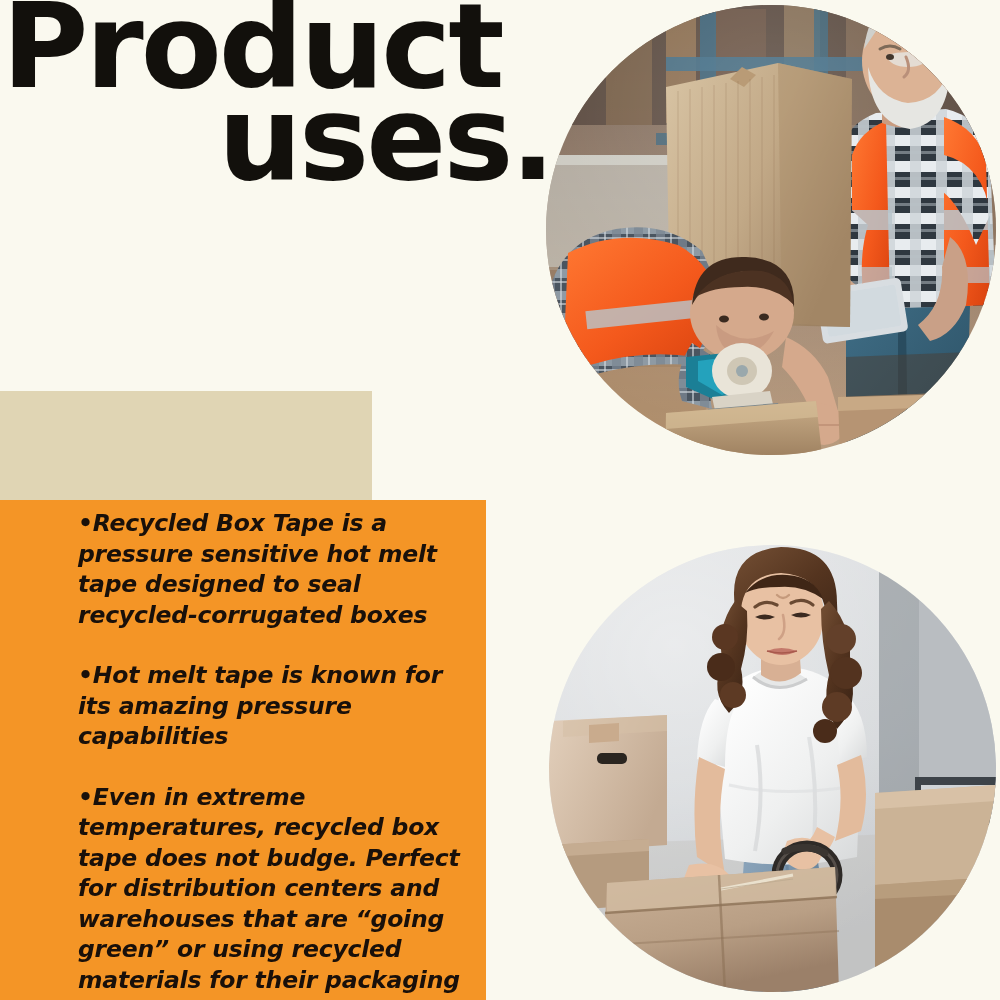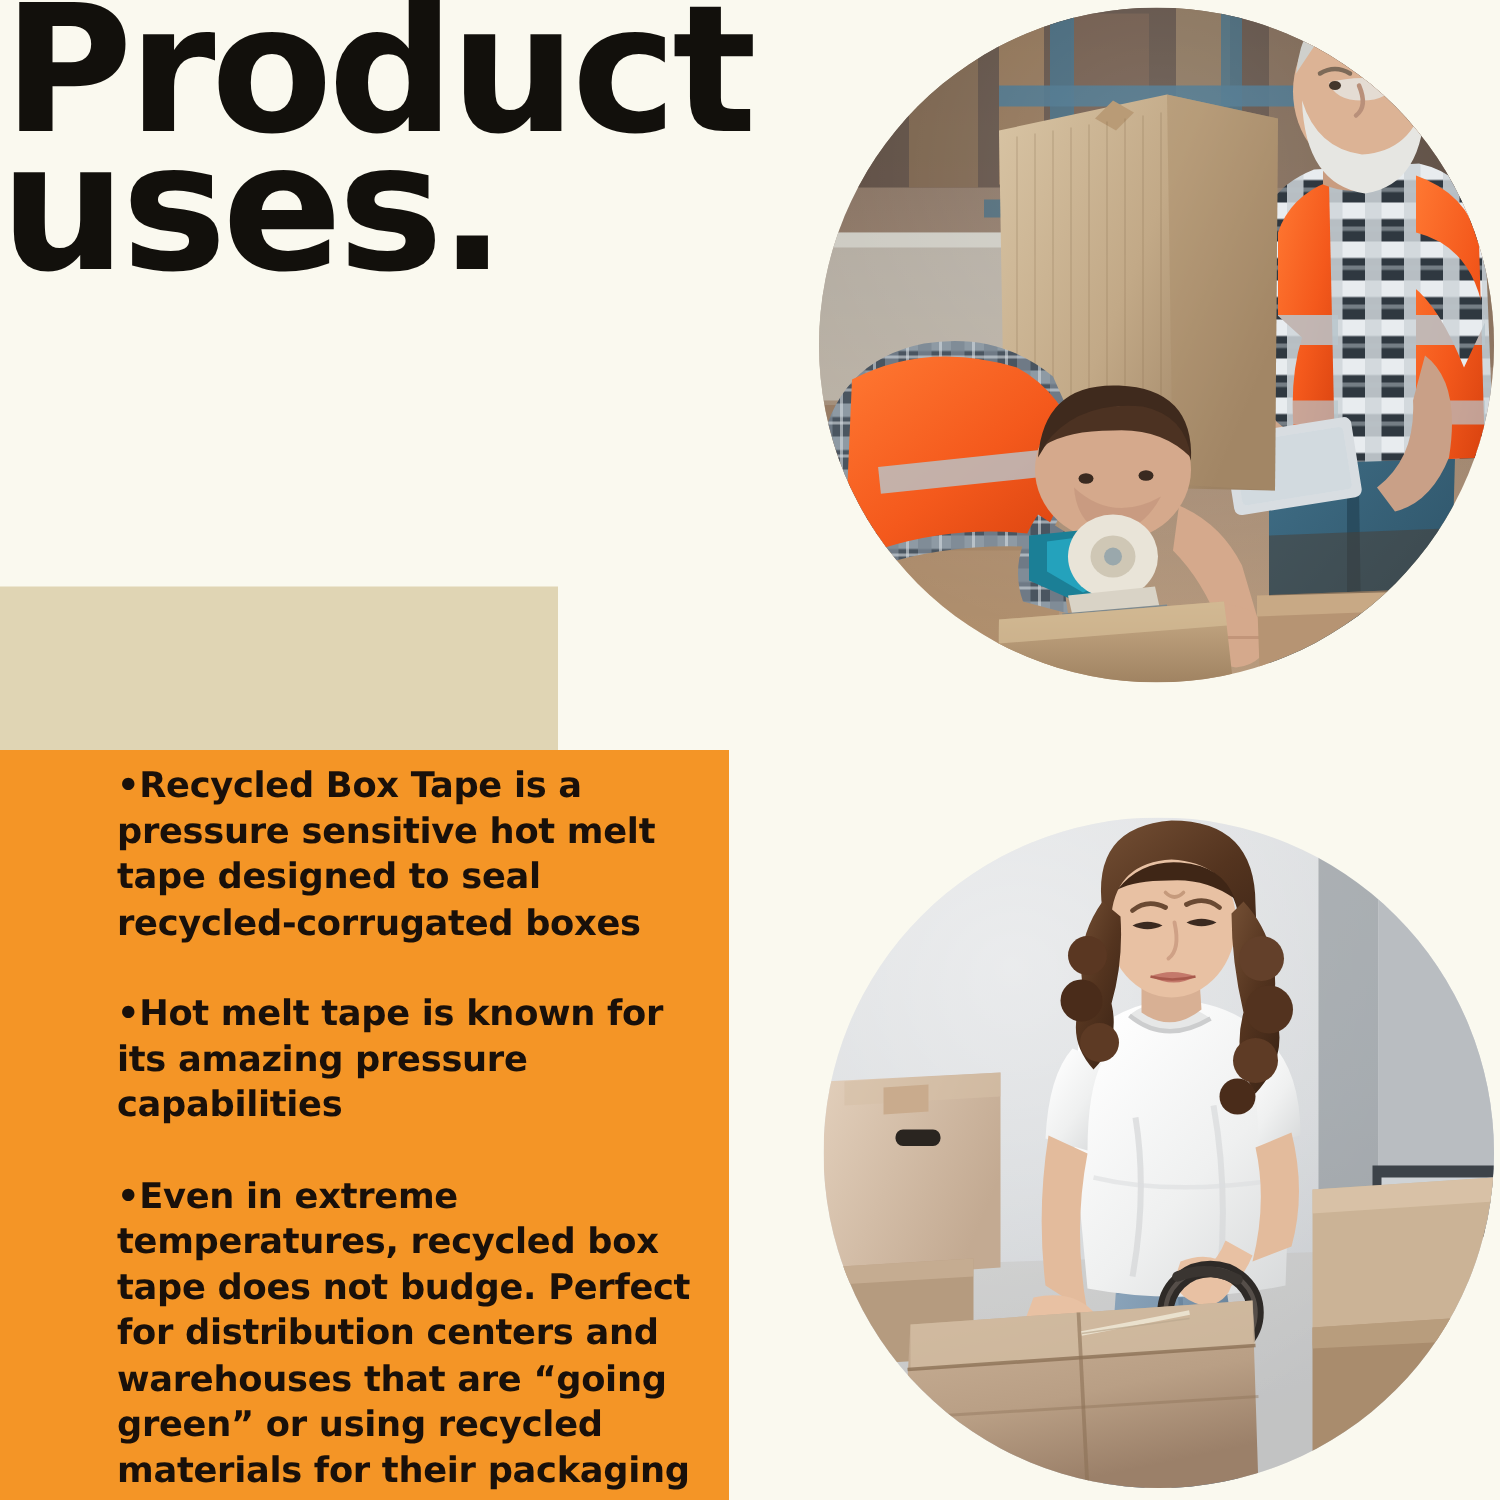--- a/index.html
+++ b/index.html
@@ -33,20 +33,21 @@
     line-height: 92px;
     letter-spacing: -3px;
     -webkit-font-smoothing: antialiased;
   }
   .headline .line1 {
     display: block;
     padding-left: 2px;
   }
   .headline .line2 {
     display: block;
+    padding-left: 218px;
   }
 
   
   .beige-block {
     position: absolute;
     left: 0px;
     top: 391px;
     width: 372px;
     height: 112px;
     background: #e0d5b4;
@@ -68,20 +69,21 @@
     width: 404px;
     color: #19100a;
     font-family: "DejaVu Sans", sans-serif;
     font-weight: bold;
     font-size: 23.5px;
     line-height: 30.5px;
     letter-spacing: -0.2px;
   }
   .bullet {
     margin: 0 0 30px 0;
+    font-style: italic;
   }
   .bullet:last-child { margin-bottom: 0; }
 
   
   .photo {
     position: absolute;
     border-radius: 50%;
     overflow: hidden;
   }
   #photo-top {

